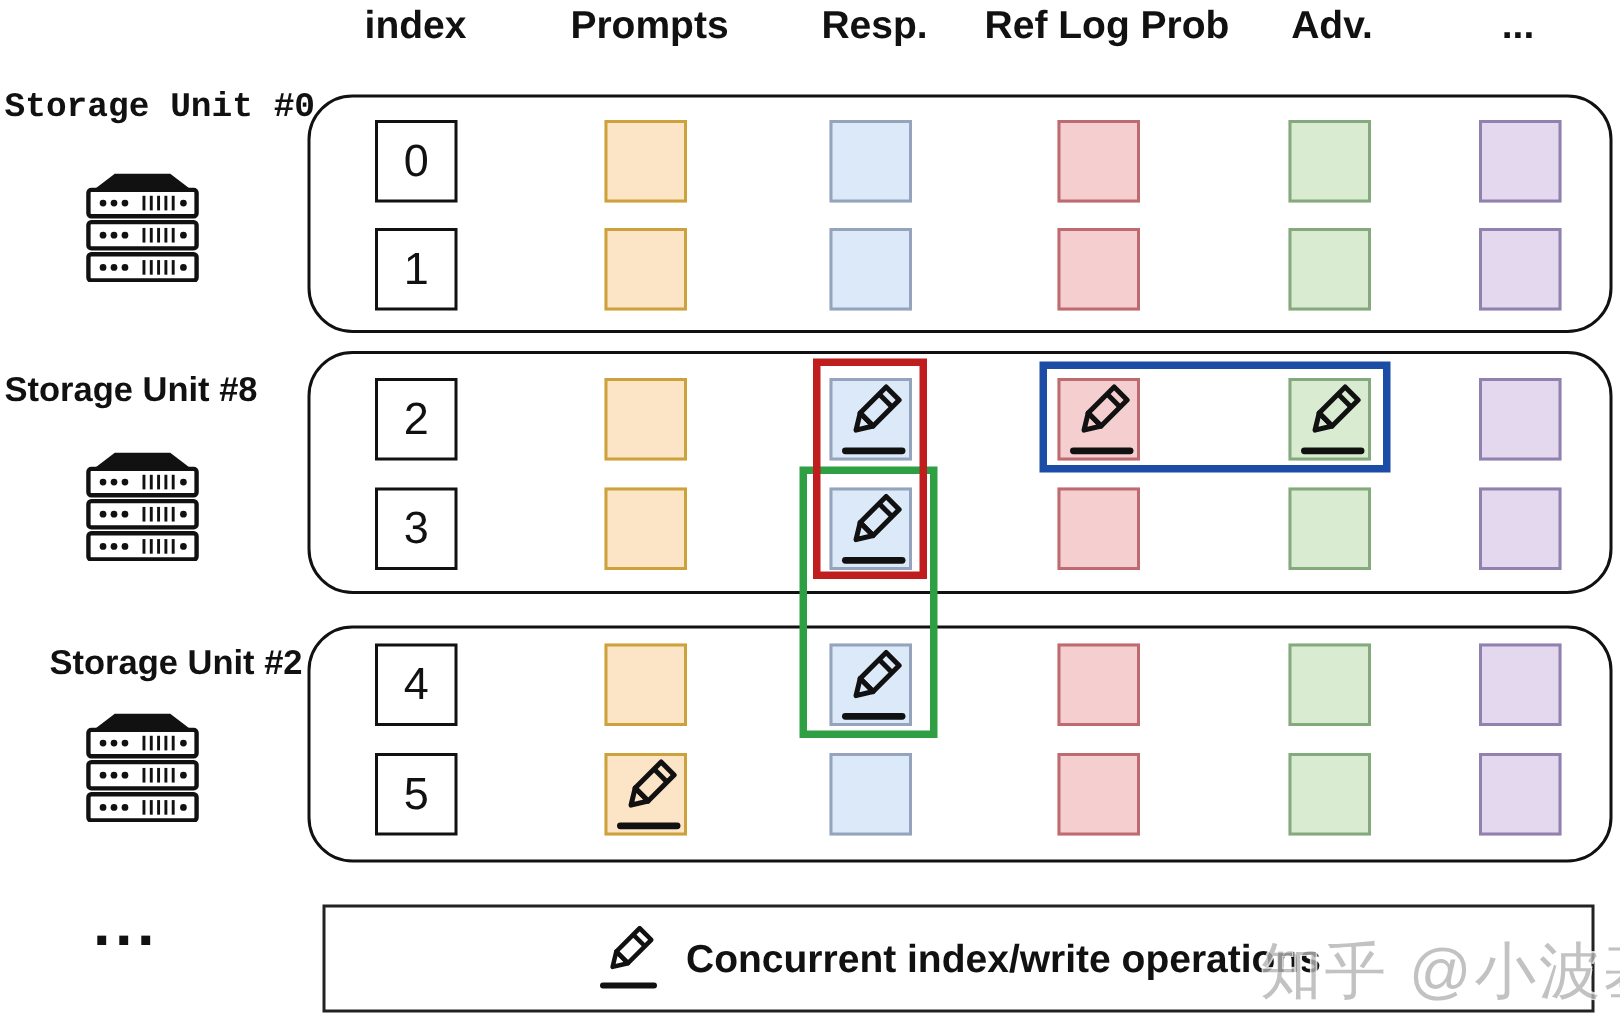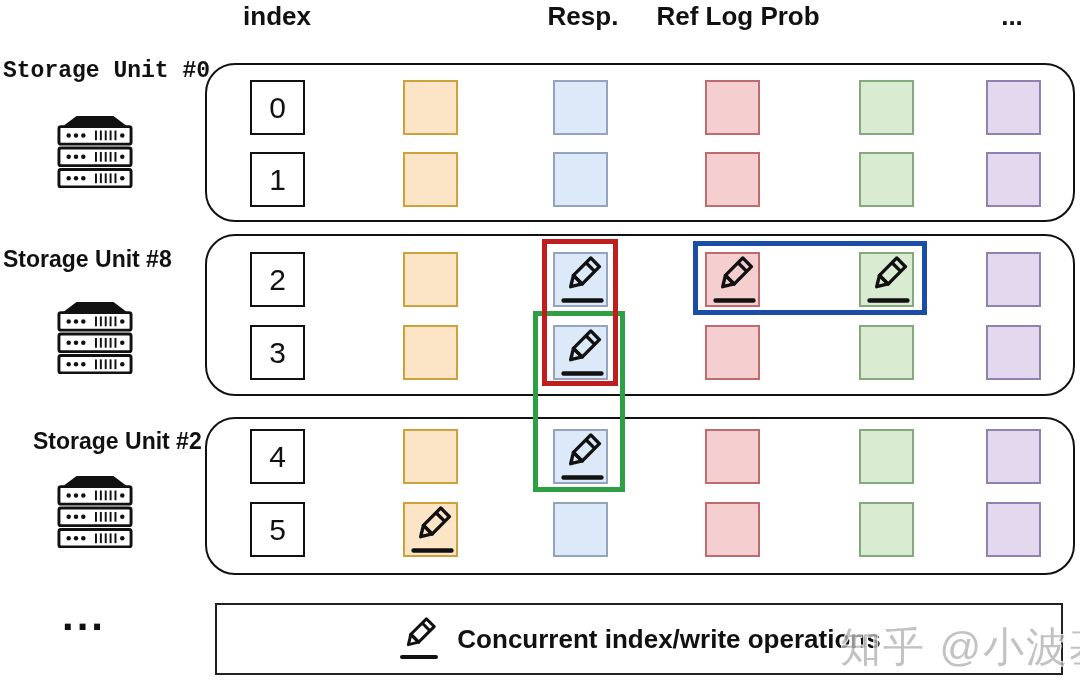--- a/index.html
+++ b/index.html
@@ -84,22 +84,24 @@
           <line x1="60" y1="63" x2="60" y2="73"></line>
           <line x1="65" y1="63" x2="65" y2="73"></line>
       </g>
     </symbol>
   </defs>
 </svg>
 
 <div class="canvas">
 
   <div class="col-label" style="left:227px;width:100px;">index</div>
+  <div class="col-label" style="left:363px;width:140px;">Prompts</div>
   <div class="col-label" style="left:523px;width:120px;">Resp.</div>
   <div class="col-label" style="left:638px;width:200px;">Ref Log Prob</div>
+  <div class="col-label" style="left:828px;width:120px;">Adv.</div>
   <div class="col-label" style="left:962px;width:100px;">...</div>
 
   <div class="unit-label" style="top:58px;font-family:Liberation Mono, monospace;">Storage Unit #0</div>
   <svg class="server" style="top:112px;">
       <use href="#server"></use>
     </svg>
   <div class="unit-label" style="top:246px;">Storage Unit #8</div>
   <svg class="server" style="top:298px;">
       <use href="#server"></use>
     </svg>

